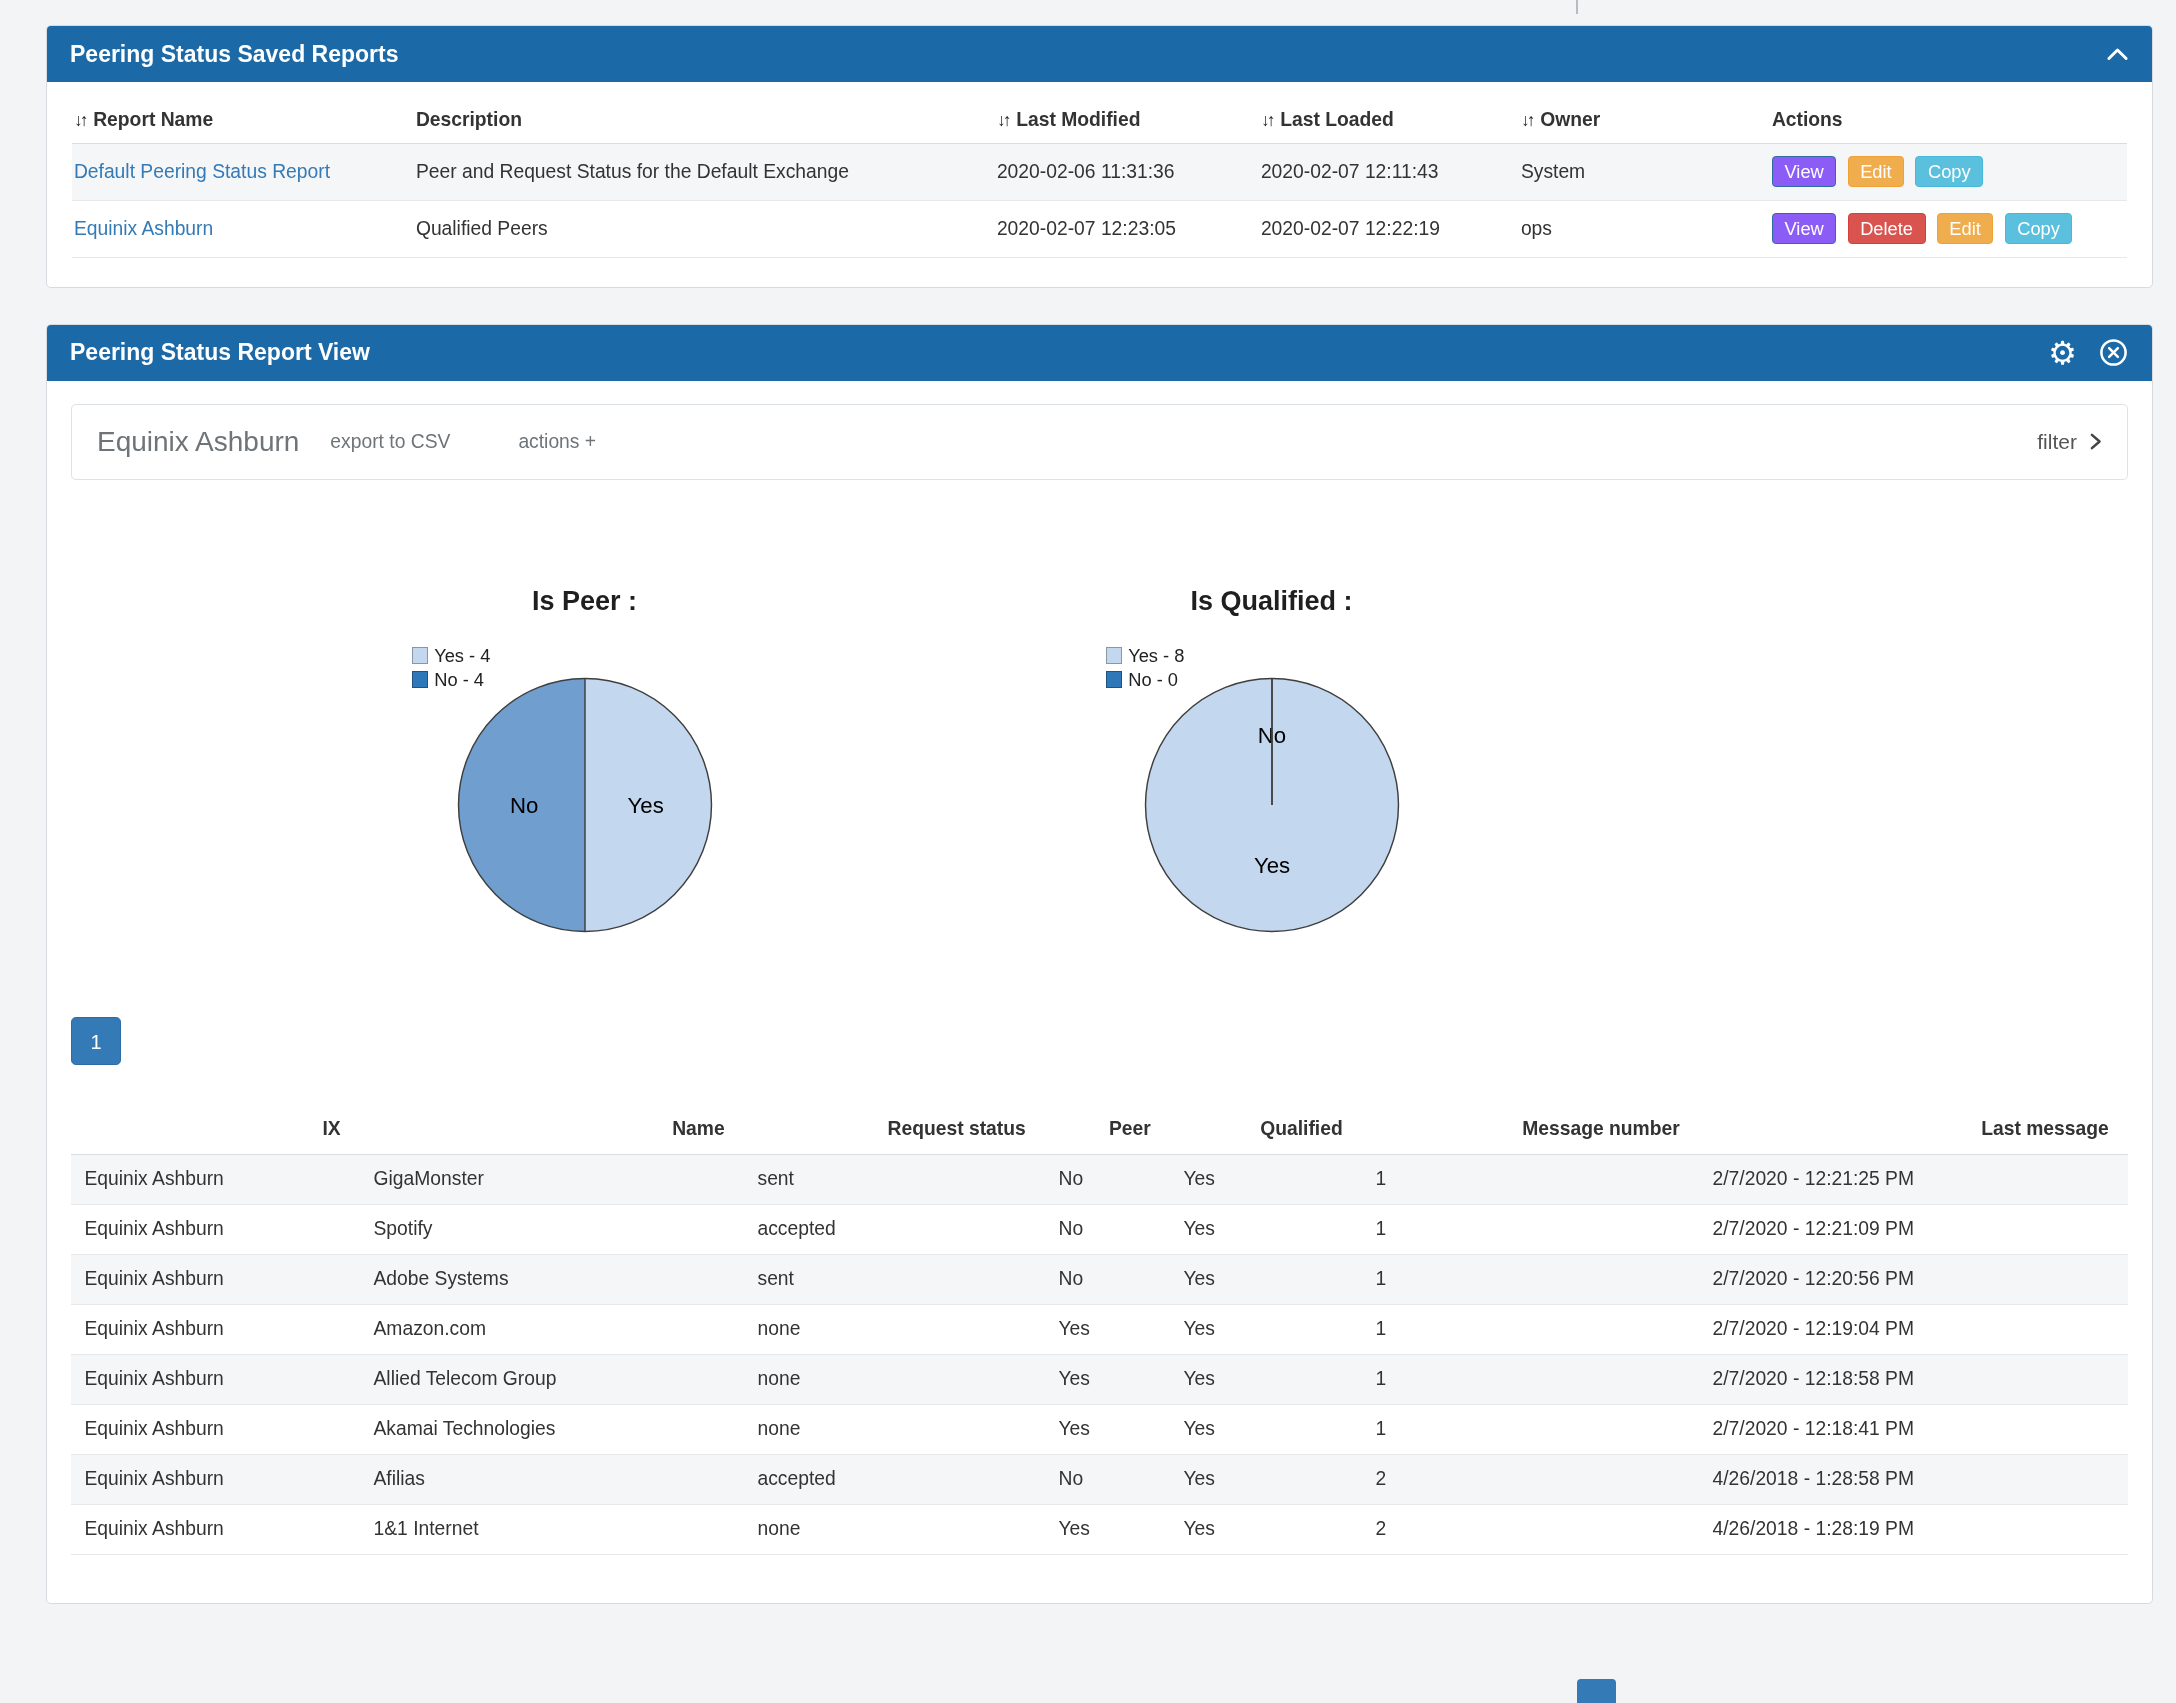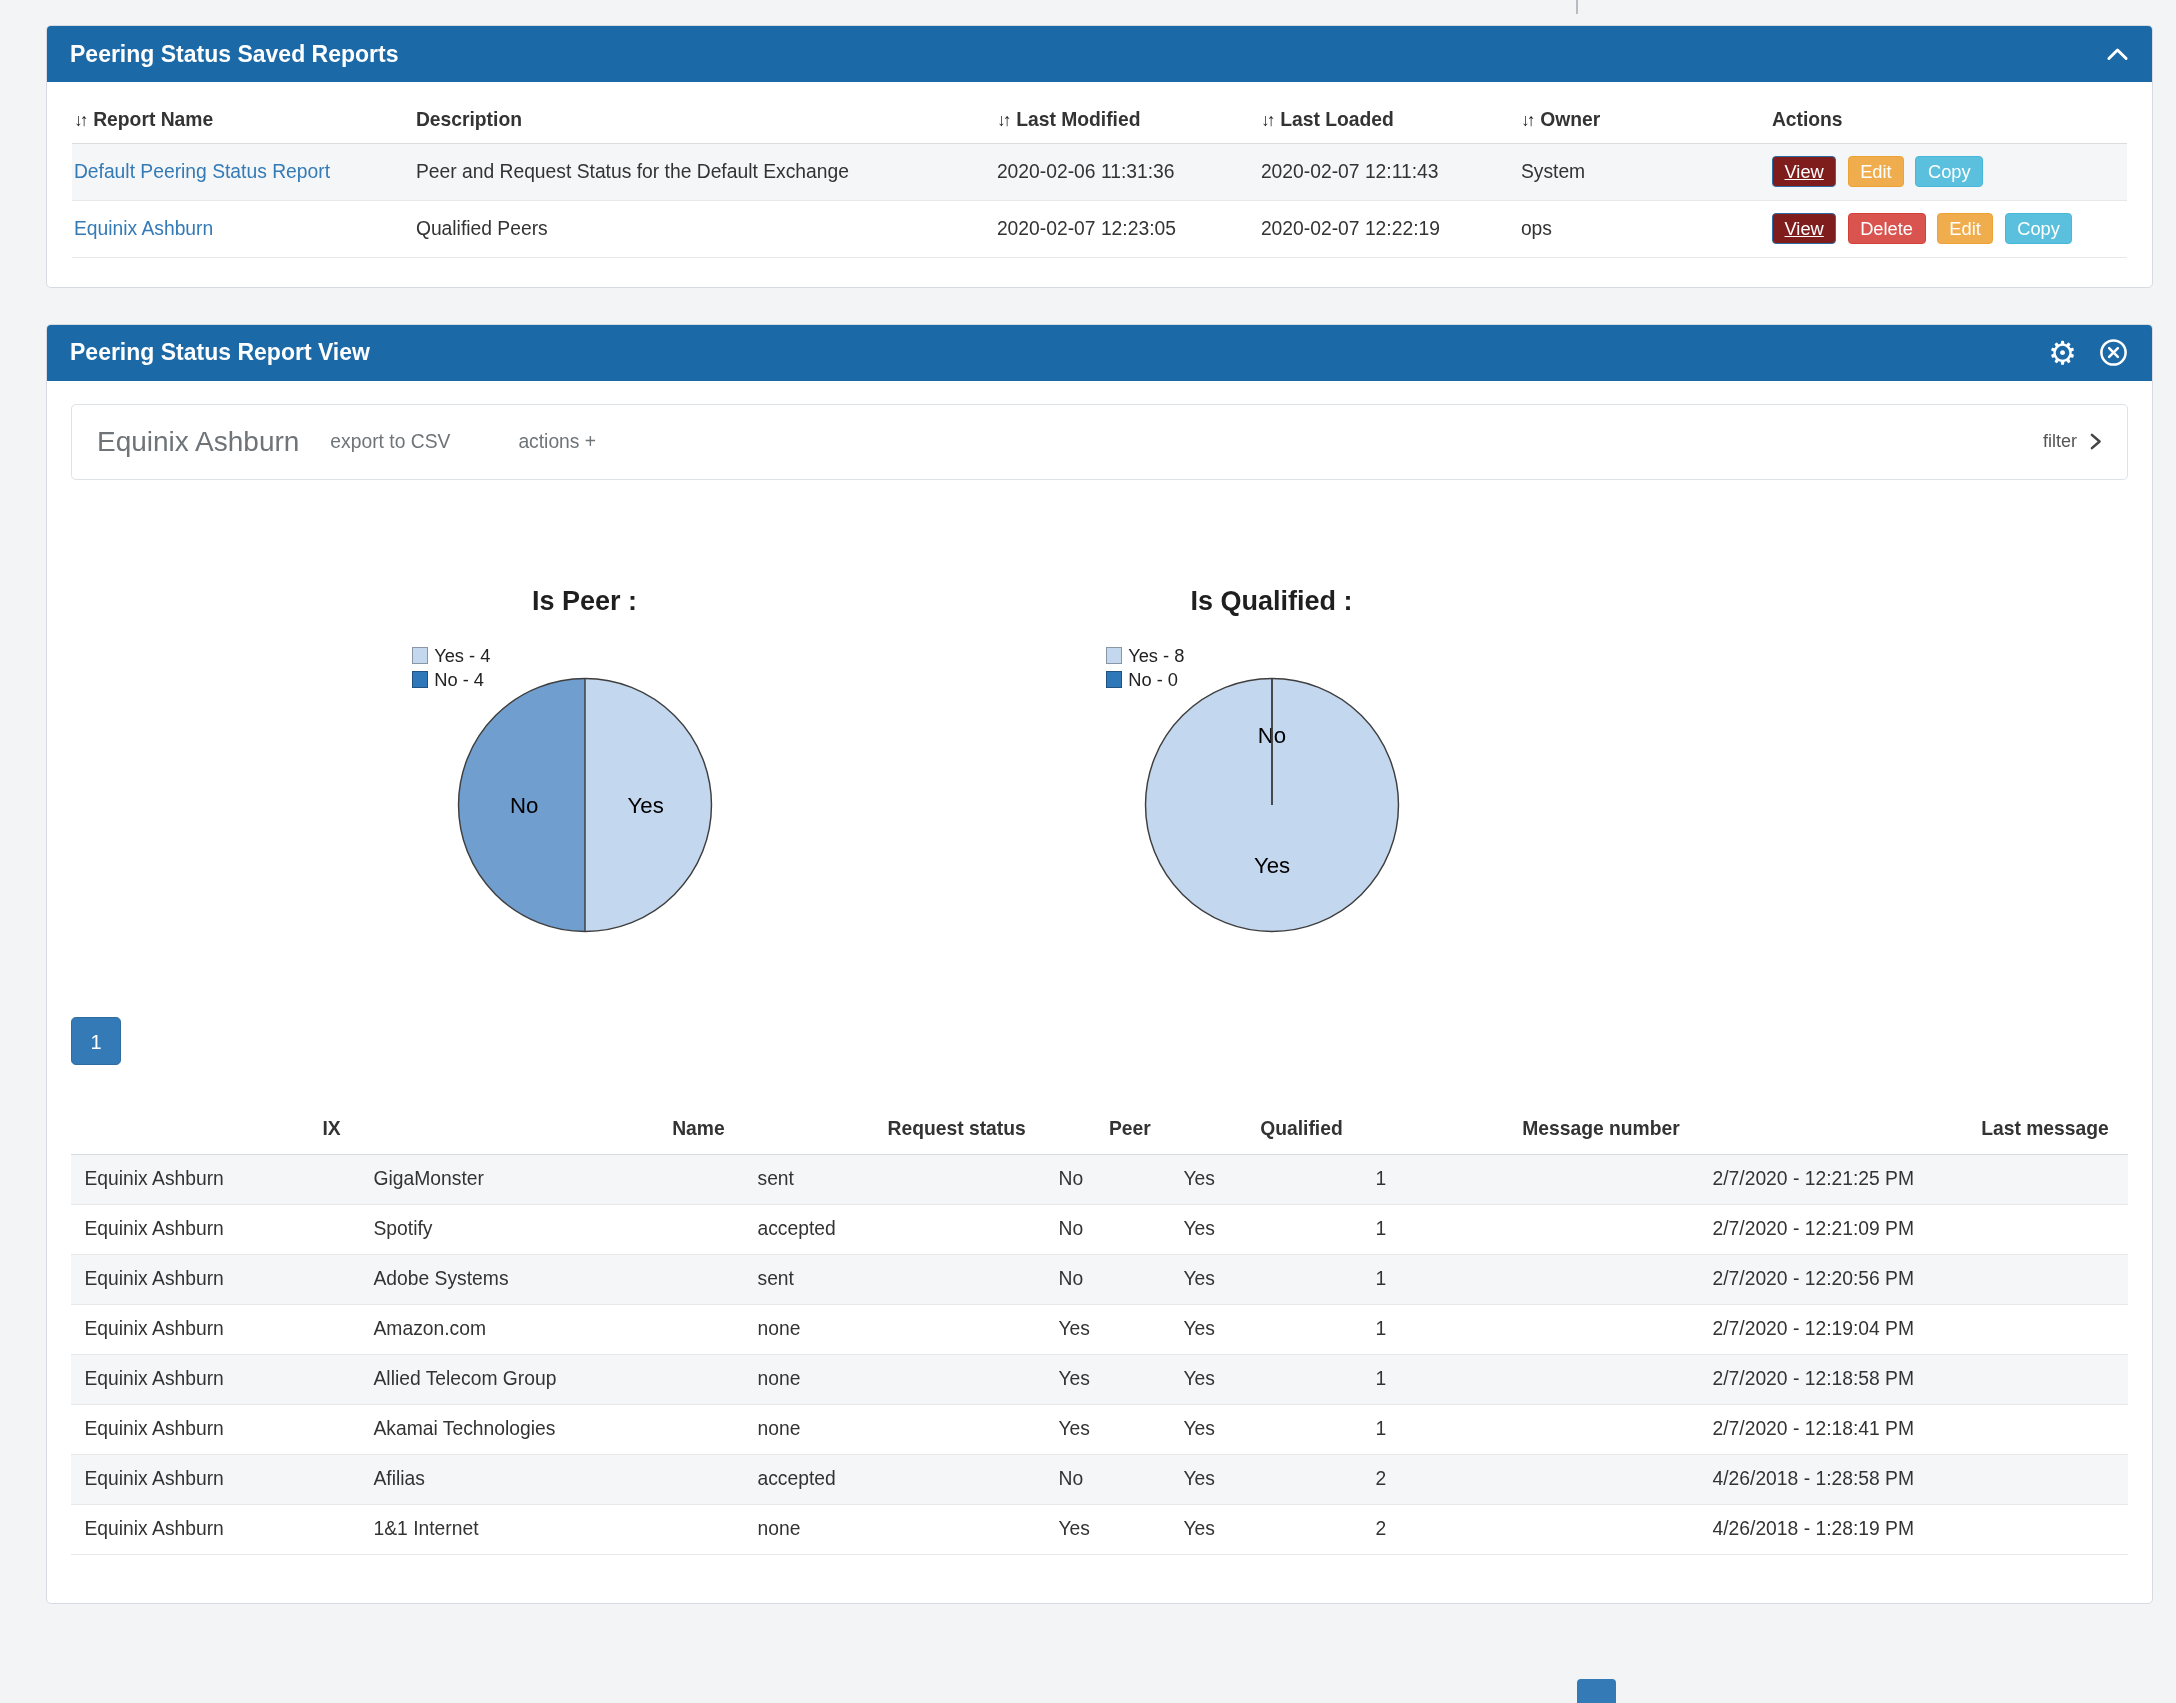--- a/index.html
+++ b/index.html
@@ -54,21 +54,21 @@
     border: 1px solid transparent;
     border-radius: 3.9px;
     font-size: 18.3px;
     line-height: 21px;
     padding: 3.9px 11.6px;
     margin-right: 5.8px;
     cursor: pointer;
     font-family: inherit;
     white-space: nowrap;
   }
-  .btn-view   { background: #7f1d1d; border-color: #2e6da4; text-decoration: underline; }
+  .btn-view   { background: #8b5cf6; border-color: #2e6da4; }
   .btn-edit   { background: #f0ad4e; border-color: #eea236; }
   .btn-copy   { background: #5bc0de; border-color: #46b8da; }
   .btn-delete { background: #d9534f; border-color: #d43f3a; }
   .actions-cell { white-space: nowrap; }
 
   
   .panel-2 { margin-top: 36px; }
   .panel-2 .panel-body { padding: 23px 24px 48px; }
 
   .toolbar-well {
@@ -81,21 +81,21 @@
   }
   .report-name { font-size: 28px; color: #6e7478; }
   .toolbar-link { font-size: 19.3px; color: #6e7478; cursor: pointer; }
   .link-export { margin-left: 31px; }
   .link-actions { margin-left: 68px; text-align: center; }
   .filter-toggle {
     margin-left: auto;
     display: flex;
     align-items: center;
     gap: 11.6px;
-    font-size: 18px;
+    font-size: 21px;
     color: #555;
     cursor: pointer;
   }
 
   
   .charts { position: relative; height: 537px; }
   .pie-title { position: absolute; top: 106px; width: 579px; text-align: center; font-size: 27px; font-weight: 600; color: #1f1f1f; }
   .pie-title-0 { left: 224px; }
   .pie-title-1 { left: 911px; }
   .pie-legend { position: absolute; top: 164px; }

